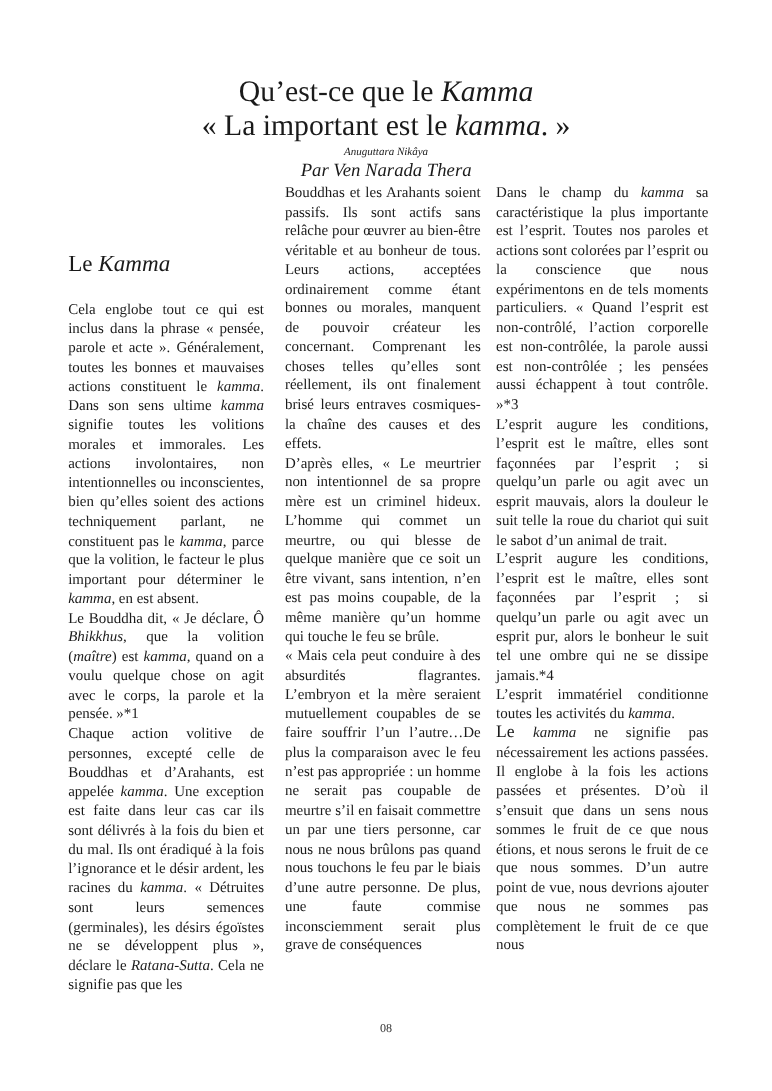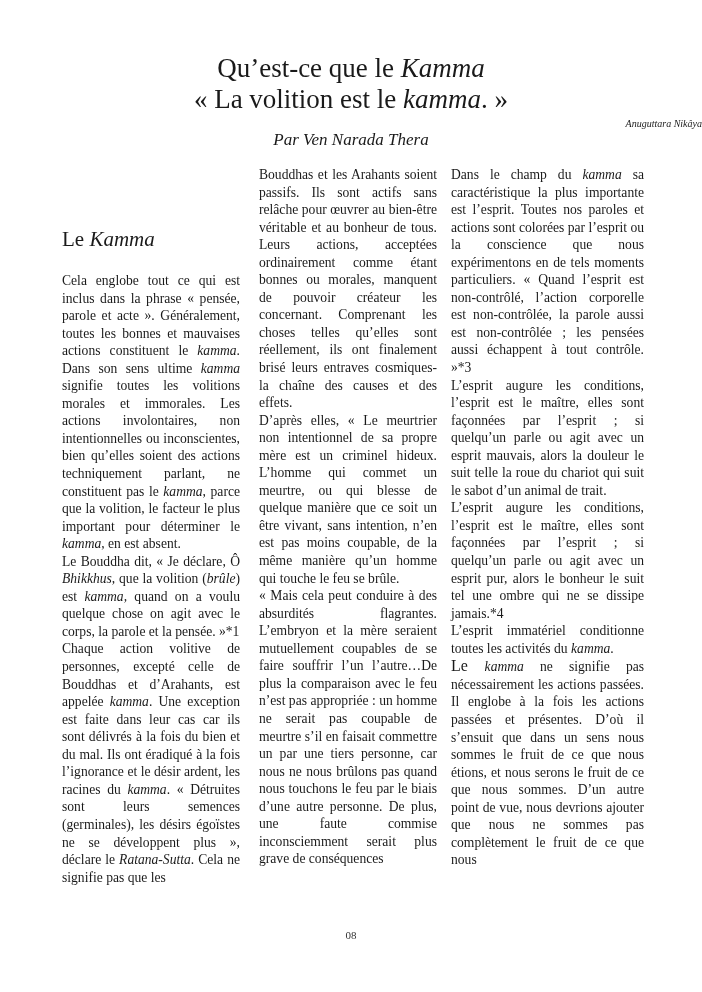--- a/index.html
+++ b/index.html
@@ -1,46 +1,46 @@
 <!DOCTYPE html>
 <html><head>
 <meta charset="utf-8">
 <style>
   html, body { margin:0; padding:0; background:#ffffff; }
   body { width:702px; height:992px; position:relative; overflow:hidden;
          font-family:"Liberation Serif", serif; color:#1a1a1a; }
-  .header { position:absolute; left:0; top:53px; width:702px; text-align:center; }
+  .header { position:absolute; left:0; top:68px; width:702px; text-align:center; }
   .title1 { font-size:27px; line-height:30px; }
   .title2 { font-size:27px; line-height:32px; }
-  .source { font-size:10px; font-style:italic; line-height:13px; margin-top:2px;text-align:right; }
+  .source { font-size:10px; font-style:italic; line-height:13px; margin-top:2px; }
   .author { font-size:17px; font-style:italic; line-height:20px; }
   .col { position:absolute; top:190px; font-size:13.6px; line-height:17.55px; text-align:justify; }
   .col1 { left:62px; width:178px;margin-top:36px; }
   .col2 { left:259px; width:178px; top:166px; }
   .col3 { left:451px; width:193px; top:166px; }
   .section-heading { font-size:21px; line-height:26px; margin:0 0 20px 0; }
   p { margin:0; }
   .lead { font-size:16px; }
   .pagenum { position:absolute; top:929px; left:0; width:702px; text-align:center; font-size:11px; color:#333; }
   i { font-style:italic; }
 </style>
 </head>
 <body>
 
 <div class="header">
   <div class="title1"><span>Qu’est-ce que le </span><i>Kamma</i></div>
-  <div class="title2"><span>« La volition est le </span><i>kamma</i><span>. »</span></div>
+  <div class="title2"><span>« La important est le </span><i>kamma</i><span>. »</span></div>
   <div class="source">Anuguttara Nikâya</div>
   <div class="author">Par Ven Narada Thera</div>
 </div>
 
 <div class="col col1">
   <div class="section-heading"><span>Le </span><i>Kamma</i></div>
   <p><span>Cela englobe tout ce qui est inclus dans la phrase « pensée, parole et acte ». Généralement, toutes les bonnes et mauvaises actions constituent le </span><i>kamma</i><span>. Dans son sens ultime </span><i>kamma</i><span> signifie toutes les volitions morales et immorales. Les actions involontaires, non intentionnelles ou inconscientes, bien qu’elles soient des actions techniquement parlant, ne constituent pas le </span><i>kamma</i><span>, parce que la volition, le facteur le plus important pour déterminer le </span><i>kamma</i><span>, en est absent.</span></p>
-  <p><span>Le Bouddha dit, « Je déclare, Ô </span><i>Bhikkhus</i><span>, que la volition (</span><i>brûle</i><span>) est </span><i>kamma,</i><span> quand on a voulu quelque chose on agit avec le corps, la parole et la pensée. »*1</span></p>
+  <p><span>Le Bouddha dit, « Je déclare, Ô </span><i>Bhikkhus</i><span>, que la volition (</span><i>maître</i><span>) est </span><i>kamma,</i><span> quand on a voulu quelque chose on agit avec le corps, la parole et la pensée. »*1</span></p>
   <p><span>Chaque action volitive de personnes, excepté celle de Bouddhas et d’Arahants, est appelée </span><i>kamma</i><span>. Une exception est faite dans leur cas car ils sont délivrés à la fois du bien et du mal. Ils ont éradiqué à la fois l’ignorance et le désir ardent, les racines du </span><i>kamma</i><span>. « Détruites sont leurs semences (germinales), les désirs égoïstes ne se développent plus », déclare le </span><i>Ratana-Sutta</i><span>. Cela ne signifie pas que les</span></p>
 </div>
 
 <div class="col col2">
   <p><span>Bouddhas et les Arahants soient passifs. Ils sont actifs sans relâche pour œuvrer au bien-être véritable et au bonheur de tous. Leurs actions, acceptées ordinairement comme étant bonnes ou morales, manquent de pouvoir créateur les concernant. Comprenant les choses telles qu’elles sont réellement, ils ont finalement brisé leurs entraves cosmiques-la chaîne des causes et des effets.</span></p>
   <p><span>D’après elles, « Le meurtrier non intentionnel de sa propre mère est un criminel hideux. L’homme qui commet un meurtre, ou qui blesse de quelque manière que ce soit un être vivant, sans intention, n’en est pas moins coupable, de la même manière qu’un homme qui touche le feu se brûle.</span></p>
   <p><span>« Mais cela peut conduire à des absurdités flagrantes. L’embryon et la mère seraient mutuellement coupables de se faire souffrir l’un l’autre…De plus la comparaison avec le feu n’est pas appropriée : un homme ne serait pas coupable de meurtre s’il en faisait commettre un par une tiers personne, car nous ne nous brûlons pas quand nous touchons le feu par le biais d’une autre personne. De plus, une faute commise inconsciemment serait plus grave de conséquences</span></p>
 </div>
 
 <div class="col col3">

